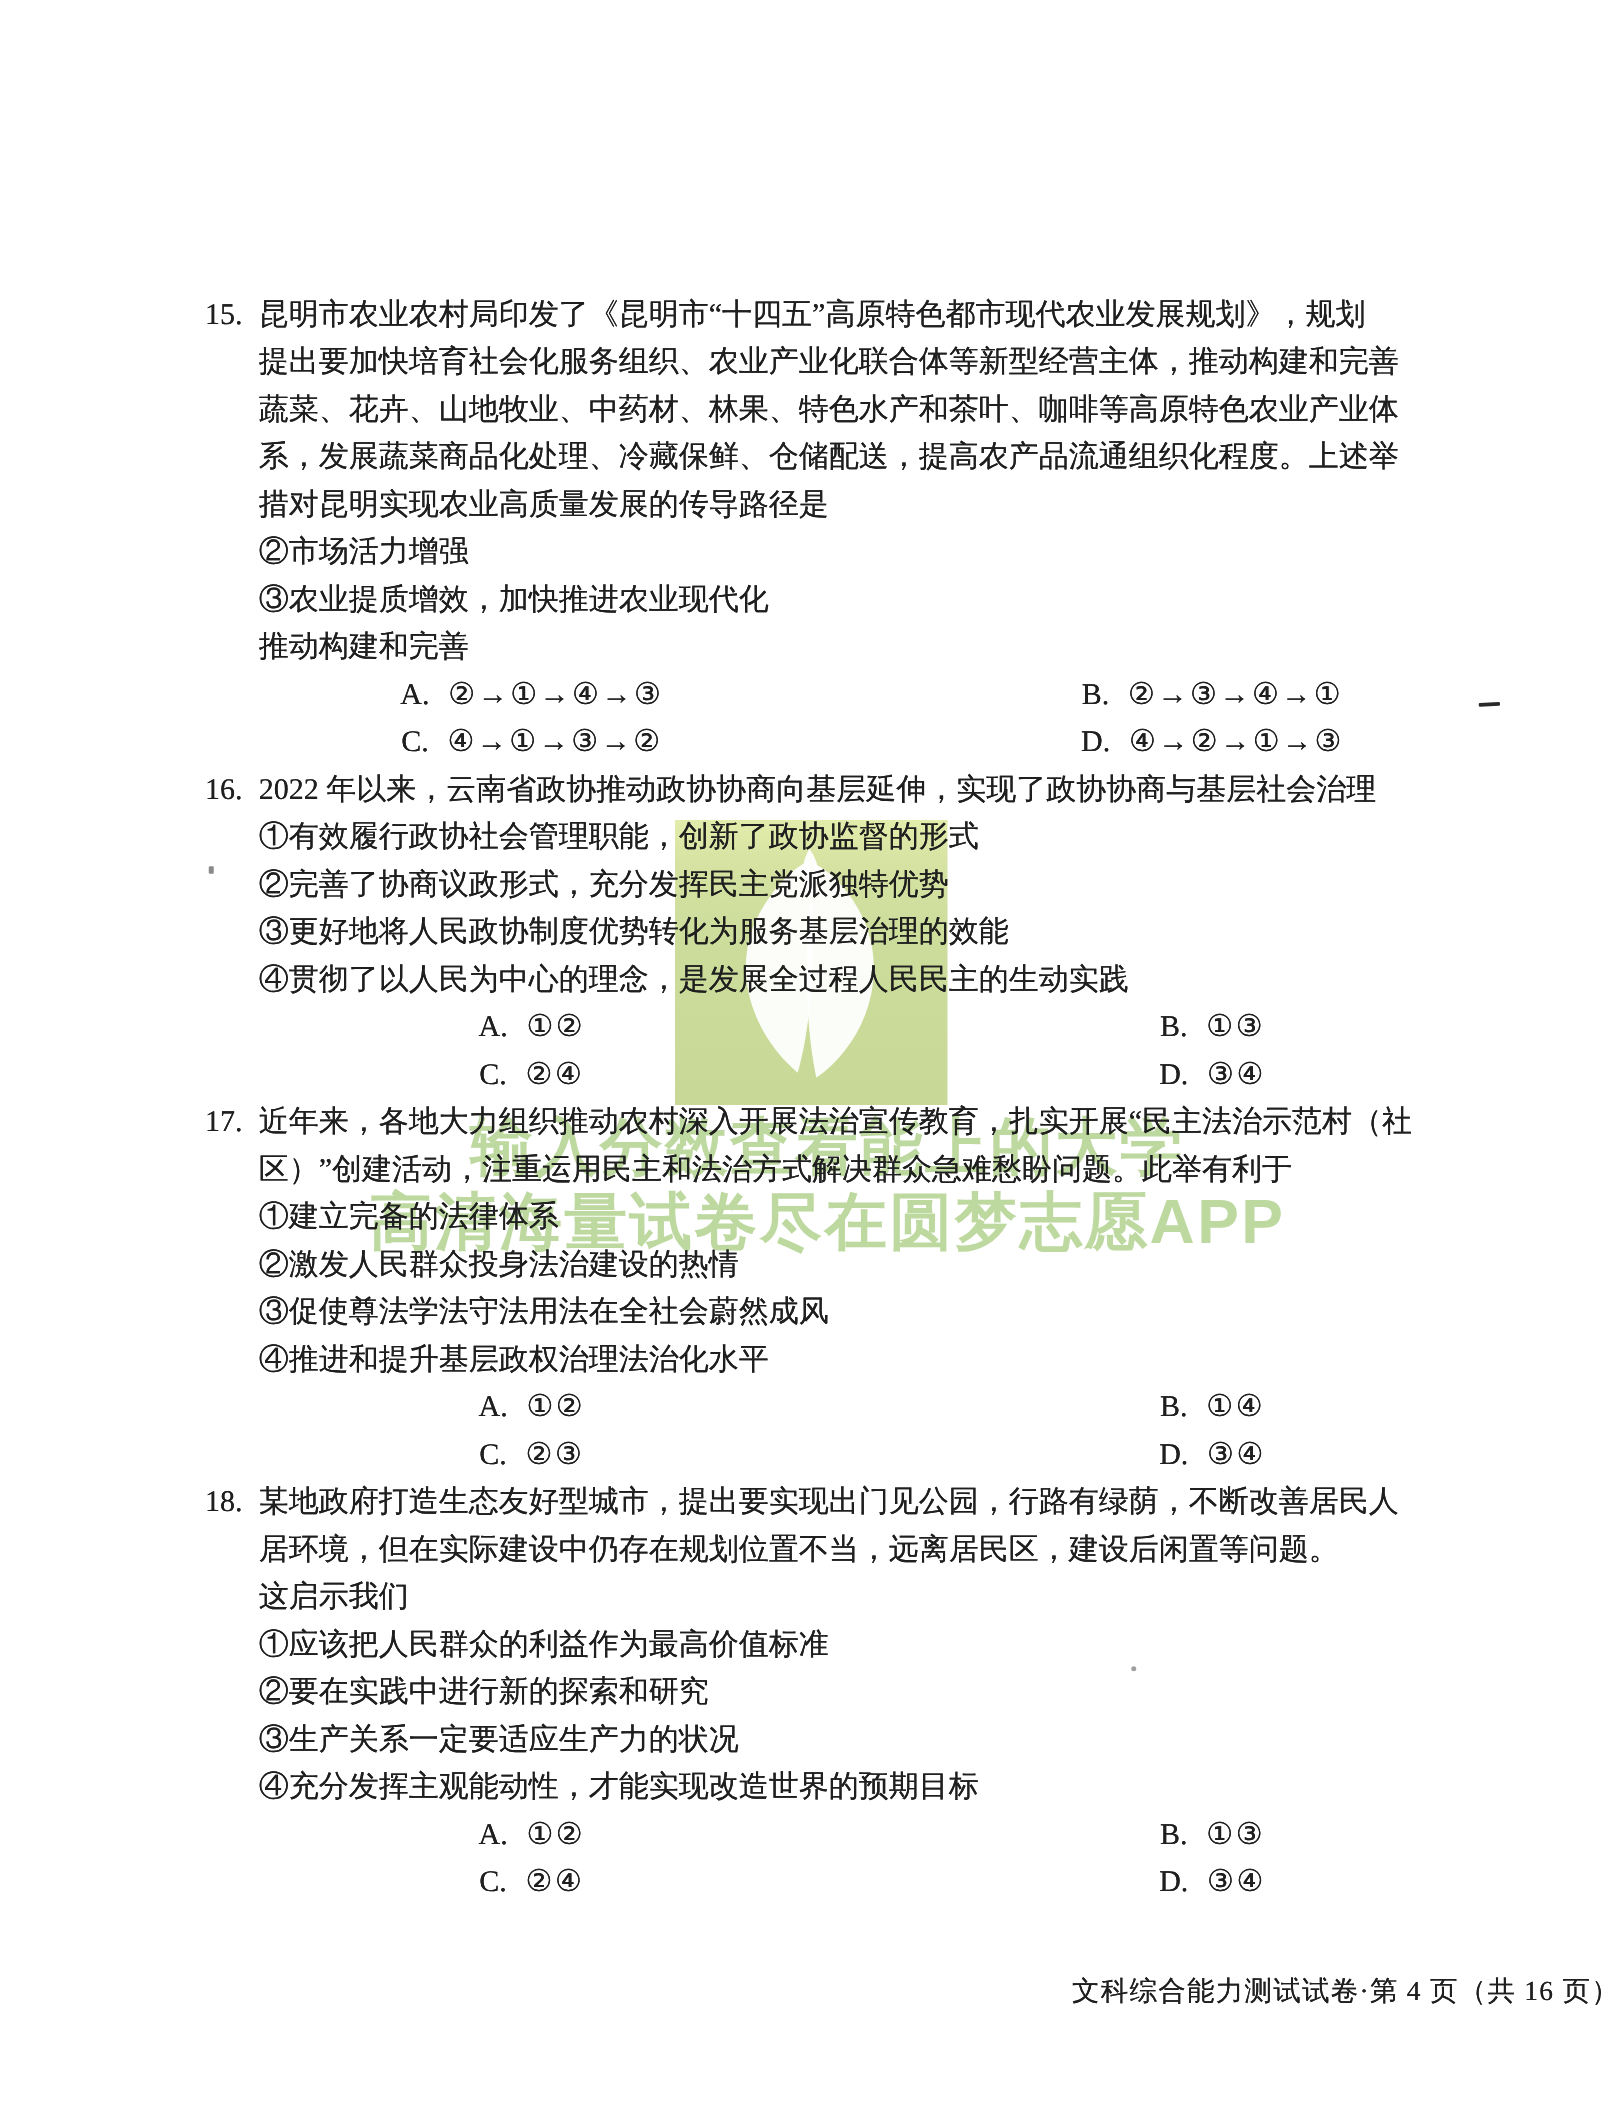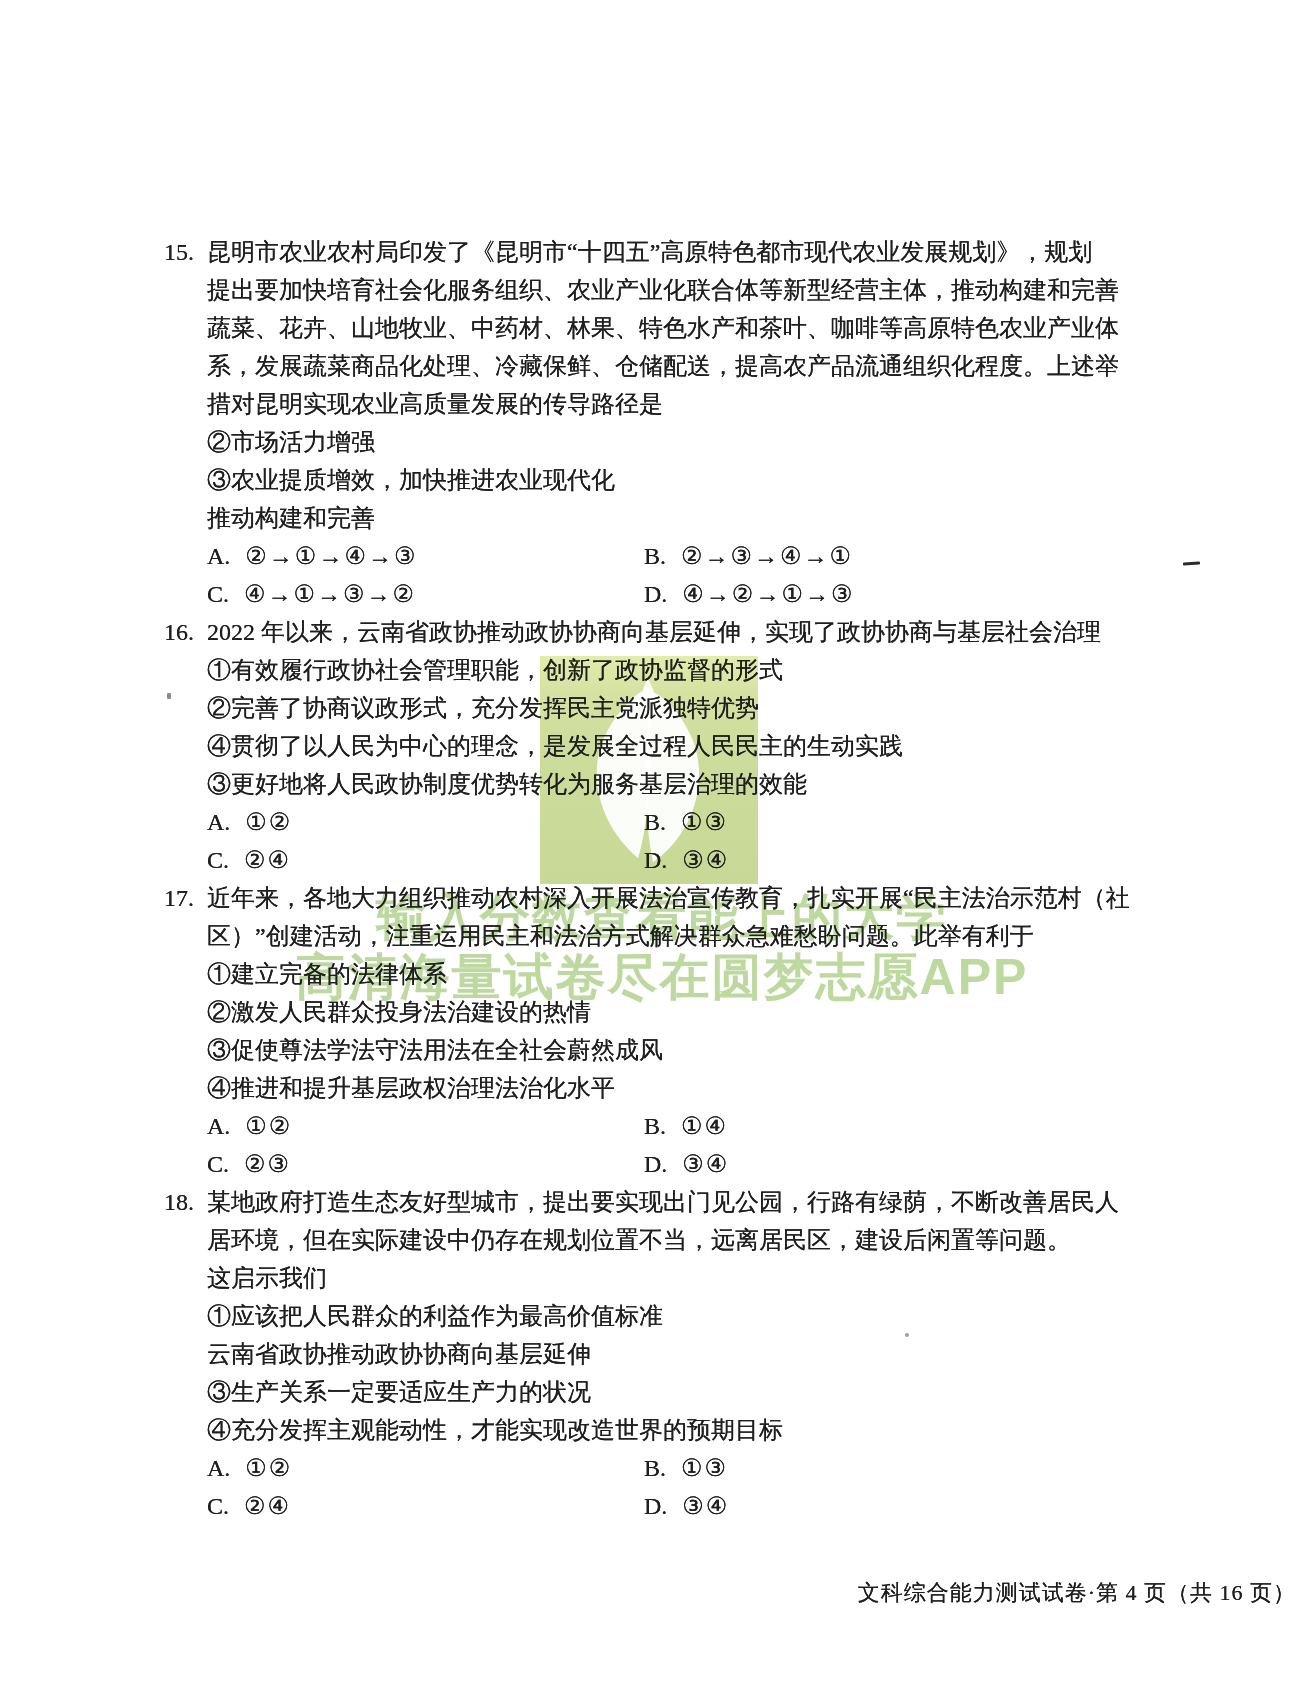--- a/index.html
+++ b/index.html
@@ -27,21 +27,21 @@
   .speck.dash{left:1183px;top:562px;width:17px;height:3px;transform:rotate(-3deg);}
   .speck.tick{left:167px;top:693px;width:4px;height:6px;opacity:.55;}
   .speck.dot{left:905px;top:1333px;width:4px;height:4px;opacity:.45;border-radius:50%;}
   
   .content{position:absolute;left:0;top:205px;width:100%;z-index:2;
     text-shadow:0 0 .5px currentColor;margin-top:28px;}
   .q{position:relative;padding-left:207px;}
   .qnum{position:absolute;left:164px;top:0;height:38px;line-height:38px;font-size:24px;}
   .line{height:38px;line-height:38px;font-size:24px;white-space:nowrap;}
   .opts{display:grid;grid-template-columns:437px auto;}
-  .opt{height:38px;line-height:38px;font-size:24px;white-space:nowrap;}
+  .opt{height:38px;line-height:38px;font-size:24px;white-space:nowrap;text-align:center;}
   .olabel{margin-right:15px;}
   .otext{letter-spacing:2px;}
   .footer{
     position:absolute;top:1578px;left:0;width:100%;z-index:2;text-align:right;
     font-size:22px;letter-spacing:1px;text-shadow:0 0 .5px currentColor;
   }
 </style>
 </head>
 <body>
 
@@ -86,22 +86,22 @@
         </div>
       </section>
       <section class="q">
         <div class="qnum">16.</div>
         <div class="stem">
           <div class="line">2022 年以来，云南省政协推动政协协商向基层延伸，实现了政协协商与基层社会治理</div>
         </div>
         <div class="items">
           <div class="line">①有效履行政协社会管理职能，创新了政协监督的形式</div>
           <div class="line">②完善了协商议政形式，充分发挥民主党派独特优势</div>
+          <div class="line">③更好地将人民政协制度优势转化为服务基层治理的效能</div>
           <div class="line">④贯彻了以人民为中心的理念，是发展全过程人民民主的生动实践</div>
-          <div class="line">③更好地将人民政协制度优势转化为服务基层治理的效能</div>
         </div>
         <div class="opts">
           <div class="opt"><span class="olabel">A.</span><span class="otext">①②</span></div>
           <div class="opt"><span class="olabel">B.</span><span class="otext">①③</span></div>
           <div class="opt"><span class="olabel">C.</span><span class="otext">②④</span></div>
           <div class="opt"><span class="olabel">D.</span><span class="otext">③④</span></div>
         </div>
       </section>
       <section class="q">
         <div class="qnum">17.</div>
@@ -124,21 +124,21 @@
       </section>
       <section class="q">
         <div class="qnum">18.</div>
         <div class="stem">
           <div class="line">某地政府打造生态友好型城市，提出要实现出门见公园，行路有绿荫，不断改善居民人</div>
           <div class="line">居环境，但在实际建设中仍存在规划位置不当，远离居民区，建设后闲置等问题。</div>
           <div class="line">这启示我们</div>
         </div>
         <div class="items">
           <div class="line">①应该把人民群众的利益作为最高价值标准</div>
-          <div class="line">云南省政协推动政协协商向基层延伸</div>
+          <div class="line">②要在实践中进行新的探索和研究</div>
           <div class="line">③生产关系一定要适应生产力的状况</div>
           <div class="line">④充分发挥主观能动性，才能实现改造世界的预期目标</div>
         </div>
         <div class="opts">
           <div class="opt"><span class="olabel">A.</span><span class="otext">①②</span></div>
           <div class="opt"><span class="olabel">B.</span><span class="otext">①③</span></div>
           <div class="opt"><span class="olabel">C.</span><span class="otext">②④</span></div>
           <div class="opt"><span class="olabel">D.</span><span class="otext">③④</span></div>
         </div>
       </section>

